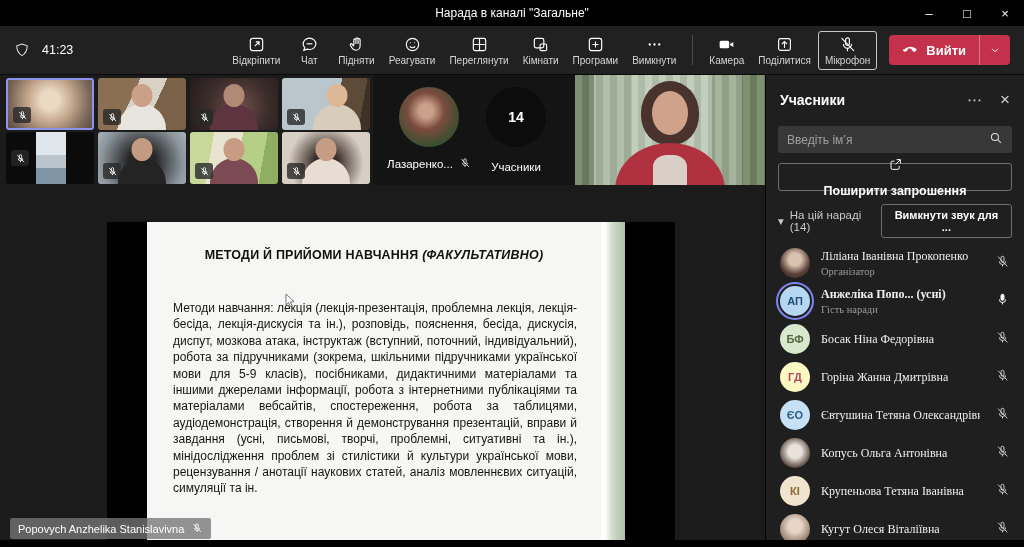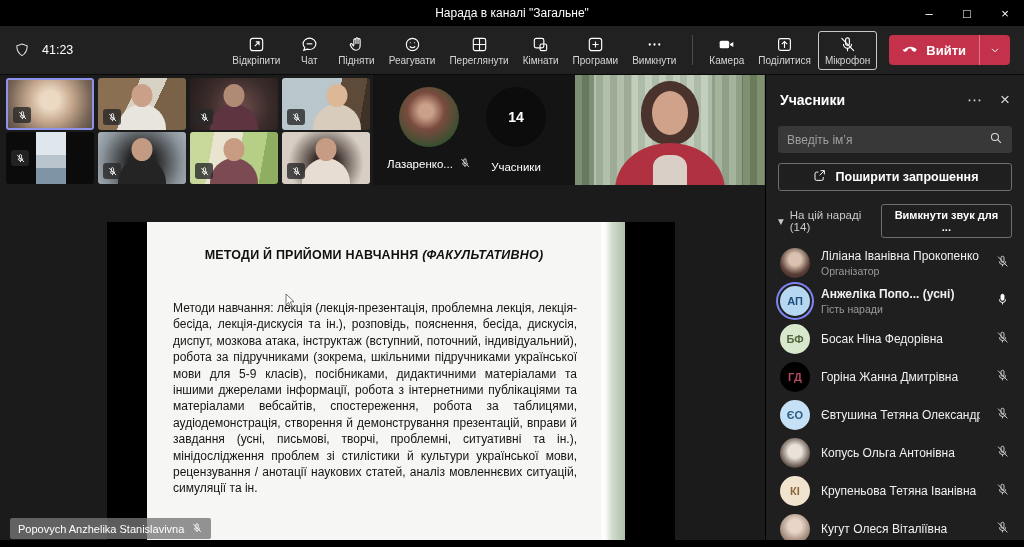--- a/index.html
+++ b/index.html
@@ -108,34 +108,34 @@
   .ph-icon { color:#d6d6d6; font-size:15px; margin-left:18px; line-height:1; }
   .search { margin:10px 12px 0; height:27px; background:#383838; border-radius:3px; display:flex;
             align-items:center; padding:0 9px; }
   .search-input { flex:1; background:transparent; border:0; outline:none; color:#e8e8e8; font-size:12px;
                   font-family:"Liberation Sans", sans-serif; }
   .search-input::placeholder { color:#9f9f9f; }
   .search svg { color:#dcdcdc; }
   .invite-btn { margin:10px 12px 0; height:28px; border:1px solid #6e6e6e; border-radius:3px;
                 background:transparent; color:#fff; font-weight:bold; font-size:12.5px;
                 display:flex; align-items:center; justify-content:center; gap:9px; width:calc(100% - 24px);
-                font-family:"Liberation Sans", sans-serif; }
+                font-family:"Liberation Sans", sans-serif;flex-direction:column; }
   .section-row { display:flex; align-items:center; justify-content:space-between; margin:13px 12px 2px; }
   .section-label { color:#c9c9c9; font-size:11.5px; display:flex; align-items:center; gap:6px; }
   .mute-all-btn { border:1px solid #6e6e6e; border-radius:3px; background:transparent; color:#fff;
                   font-weight:bold; font-size:11px; padding:4px 9px; font-family:"Liberation Sans", sans-serif; }
   .people { margin-top:6px; }
   .person-row { display:flex; align-items:center; gap:11px; padding:4px 14px; min-height:37px; }
   .avatar { width:30px; height:30px; border-radius:50%; flex:0 0 30px; display:flex; align-items:center;
             justify-content:center; font-size:11px; font-weight:bold; }
   .avatar.speaking { box-shadow:0 0 0 2px #1f1f1f, 0 0 0 4px #7f85f5; }
   .avatar.photo1 { background:radial-gradient(circle at 50% 38%, #d9c2b0 26%, #5a4038 62%, #2e2424 100%); }
   .avatar.photo2 { background:radial-gradient(circle at 50% 45%, #e8e2da 30%, #5a4a42 72%, #3a2e2a 100%); }
   .avatar.photo3 { background:radial-gradient(circle at 50% 40%, #e8d5c8 28%, #a08876 66%, #6e584c 100%); }
-  .p-text { flex:1; min-width:0; }
+  .p-text { flex:1; min-width:0;font-family:Liberation Serif, serif; }
   .p-name { color:#f0f0f0; font-size:12px; white-space:nowrap; overflow:hidden; }
   .p-sub { color:#9a9a9a; font-size:10.5px; margin-top:2px; }
   .p-mic { color:#d2d2d2; margin-left:4px; flex:0 0 auto; }
 </style>
 </head>
 <body>
 
 <div class="app">
 
   <div class="titlebar">
@@ -467,21 +467,21 @@
 
     </div>
     <span class="p-mic mic-off"><svg width="15" height="15" viewBox="0 0 20 20" fill="none" stroke="currentColor" stroke-width="1.3">
               <rect x="8" y="3" width="4" height="8" rx="2"></rect>
               <path d="M5.8 9.8a4.2 4.2 0 0 0 8.4 0M10 14v2.6M4 3.5l12.5 13"></path>
             </svg></span>
 
   </div>
 
   <div class="person-row">
-    <div class="avatar" style="background: #000000; color: rgb(179, 74, 94);">
+    <div class="avatar" style="background: #fef9c3; color: rgb(179, 74, 94);">
             <span class="initials">ГД</span>
           </div>
     <div class="p-text">
       <div class="p-name">Горіна Жанна Дмитрівна</div>
 
     </div>
     <span class="p-mic mic-off"><svg width="15" height="15" viewBox="0 0 20 20" fill="none" stroke="currentColor" stroke-width="1.3">
               <rect x="8" y="3" width="4" height="8" rx="2"></rect>
               <path d="M5.8 9.8a4.2 4.2 0 0 0 8.4 0M10 14v2.6M4 3.5l12.5 13"></path>
             </svg></span>

